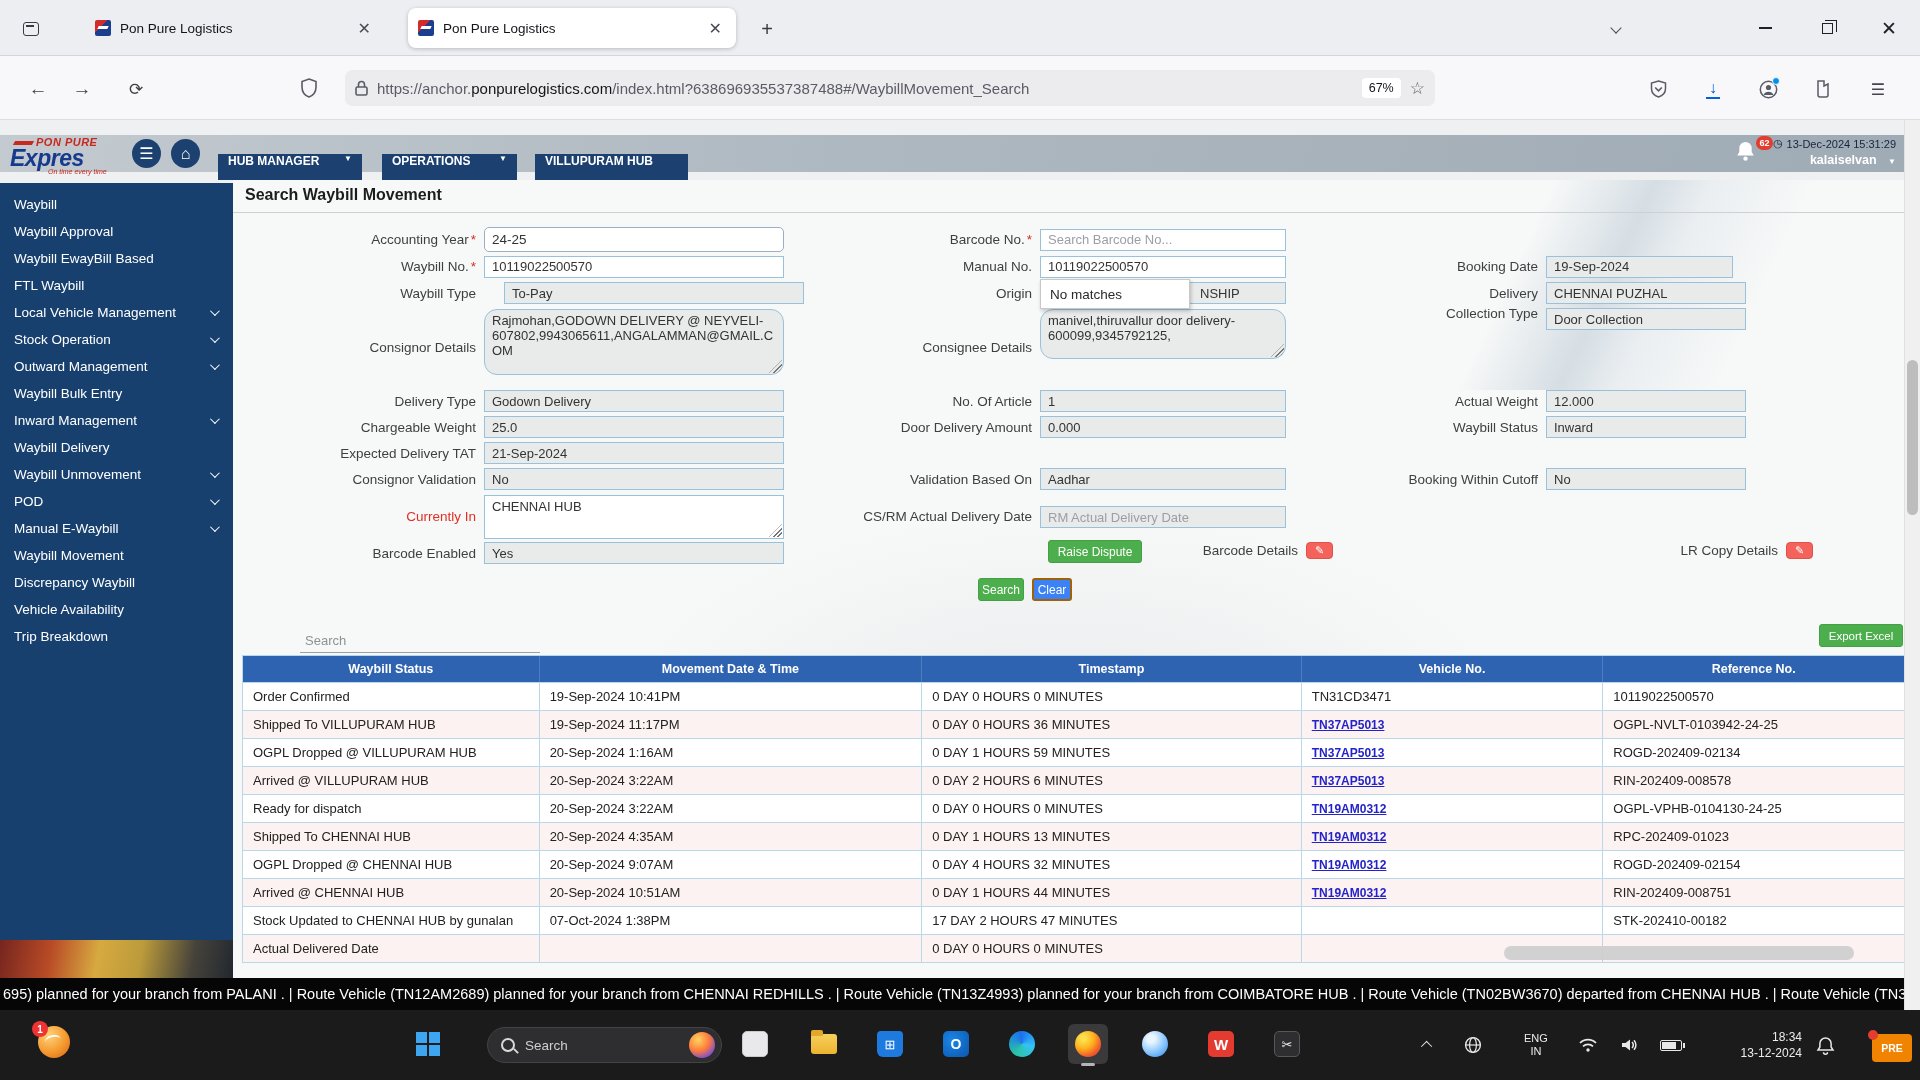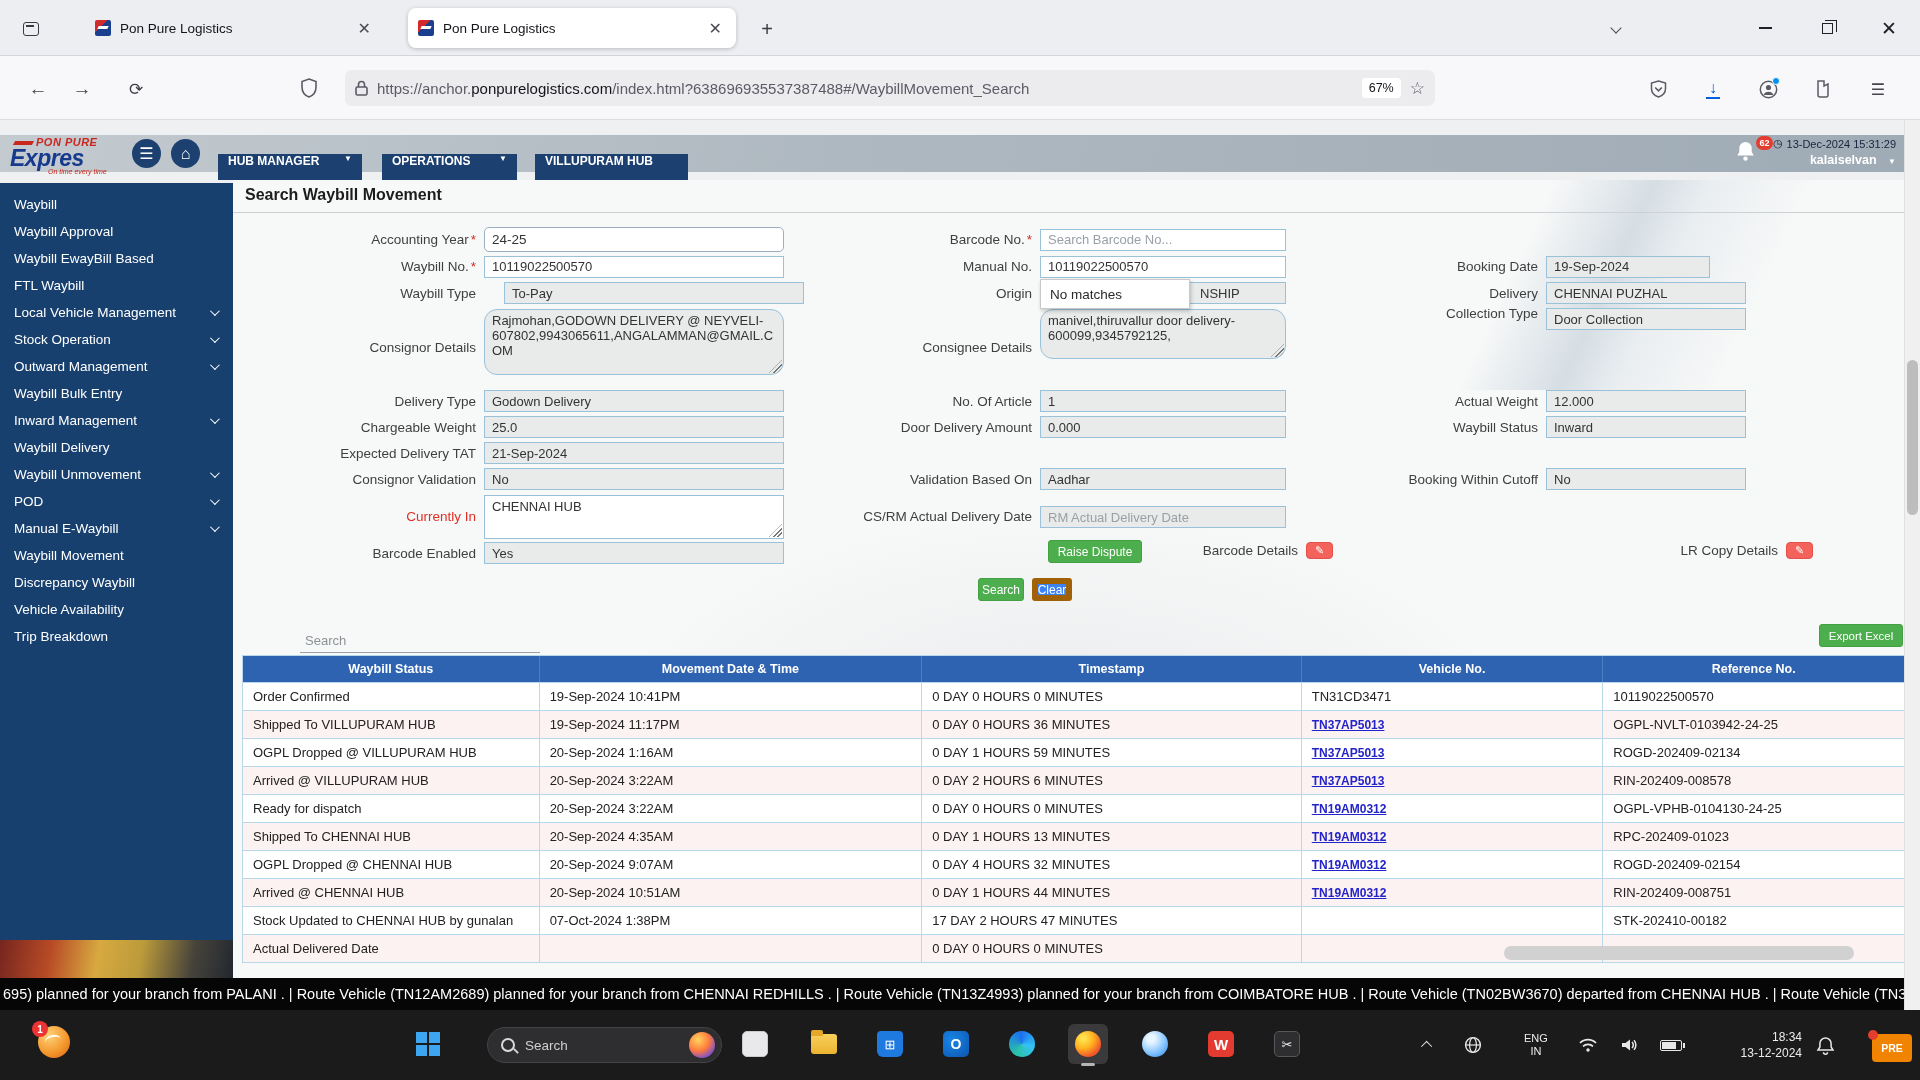--- a/index.html
+++ b/index.html
@@ -110,21 +110,21 @@
     background:repeating-linear-gradient(135deg,transparent 0 2px,#777 2px 3.2px);
     clip-path:polygon(100% 0,100% 100%,0 100%); }
   .origin-overlay { position:absolute; left:-1px; top:-4px; width:150px; height:30px; background:#fff;
     border:1px solid #c9c9c9; box-shadow:1px 2px 4px rgba(0,0,0,.22); display:flex; align-items:center;
     padding-left:9px; font-size:13.5px; color:#2a2a2a; z-index:5; }
   .origin-val { padding-left:152px; }
 
   .btn { border:none; border-radius:3px; color:#fff; font-size:12px; font-family:inherit; display:flex;
     align-items:center; justify-content:center; position:absolute; }
   .btn-green { background:#4cae4c; border:1px solid #43a043; }
-  .btn-orange { background:#3b82f6; border:6px solid #a16207; }
+  .btn-orange { background:#3b82f6; border:2px solid #a16207; }
   .ico-btn { width:27px; height:17px; background:#f4625c; border:1px solid #e4504a; border-radius:4px; color:#fff;
     font-size:11px; display:flex; align-items:center; justify-content:center; flex:none; }
   .grp { position:absolute; display:flex; align-items:center; justify-content:flex-end; gap:8px; }
   .grp .f-label { padding-right:0;margin-left:12px; }
 
   .filter-input { position:absolute; left:67px; top:449px; width:240px; height:24px; border:none; border-bottom:1px solid #9aa0a6;
     background:transparent; font-size:13px; color:#555; font-family:inherit; padding:0 5px; }
   .filter-input::placeholder { color:#8d9297; }
   .export-btn { left:1586px; top:444px; width:84px; height:23px; font-size:11.5px; }
 
@@ -485,21 +485,21 @@
             <div class="f-label" style="width: 250px;">CS/RM Actual Delivery Date</div>
             <div class="inp gray" style="width: 246px; margin-top: 2px;">
               <span class="ph">RM Actual Delivery Date</span>
             </div>
           </div>
         </div>
       <div class="fcol" id="col-right" style="left:1061px">
           <div class="f-row" style="height: 27px;"></div>
           <div class="f-row" style="height: 27px;">
             <div class="f-label" style="width: 252px;">Booking Date</div>
-            <div class="inp gray" style="width: 164px;">
+            <div class="inp gray" style="width: 187px;">
               <span>19-Sep-2024</span>
             </div>
           </div>
           <div class="f-row" style="height: 26px;">
             <div class="f-label" style="width: 252px;">Delivery</div>
             <div class="inp gray" style="width: 200px;">
               <span>CHENNAI PUZHAL</span>
             </div>
           </div>
           <div class="f-row top" style="height: 82px;">

